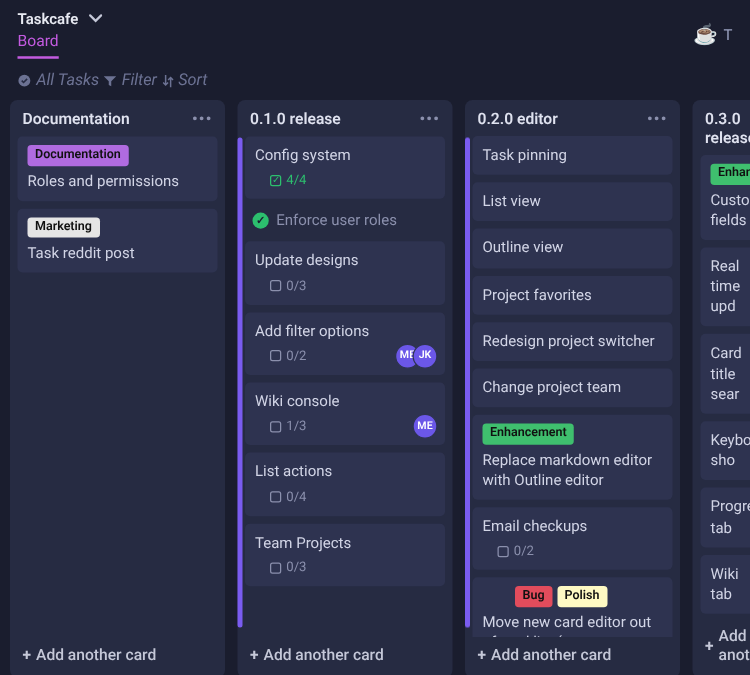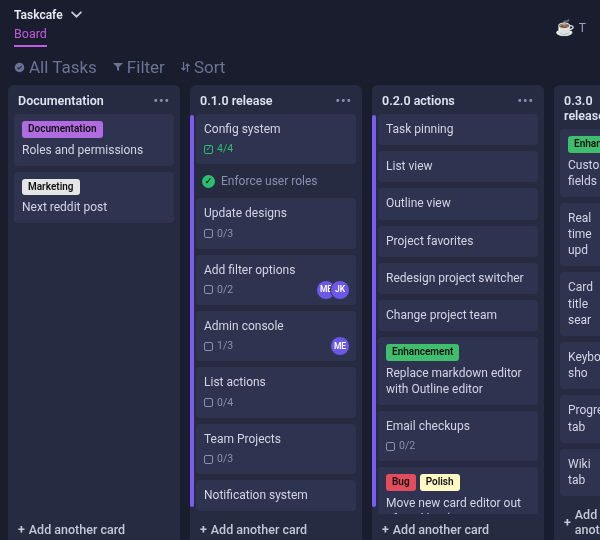--- a/index.html
+++ b/index.html
@@ -39,25 +39,26 @@
   .logo {
     font-size: 12px;
     color: #9aa1c0;
     display:flex;
     align-items:center;
     gap:4px;
   }
   .cup { font-size:16px; }
   .toolbar {
     display: flex;
-    gap: 16px;
+    gap: 4px;
     padding: 10px 14px 8px 14px;
     color: #6c7293;
-    font-size: 17px;
+    font-size: 13px;
     align-items:center;
+    font-style:italic;
   }
   .toolbar .item { display:flex; align-items:center; gap:4px; cursor:pointer; }
   .board {
     display: flex;
     gap: 10px;
     padding: 0 8px 8px 8px;
     height: calc(540px - 70px);
     overflow: hidden;
   }
   .column {
@@ -116,20 +117,21 @@
     font-weight: 600;
     white-space:nowrap;
   }
   .meta {
     margin-top: 5px;
     font-size: 10.5px;
     color: #8b90ad;
     display:flex;
     align-items:center;
     gap:4px;
+    margin-left:12px;
   }
   .meta.done { color:#2cbf6e; }
   .check {
     display:inline-block;
     width:9px;height:9px;
     border:1px solid currentColor;
     border-radius:2px;
     position:relative;
   }
   .check.filled::after{
@@ -232,21 +234,21 @@
         <div class="card">
           <div class="labels">
             <span class="label" style="background: rgb(176, 107, 224);">Documentation</span>
           </div>
           <span class="title">Roles and permissions</span>
         </div>
         <div class="card">
           <div class="labels">
             <span class="label" style="background: #e5e5e5;">Marketing</span>
           </div>
-          <span class="title">Next reddit post</span>
+          <span class="title">Task reddit post</span>
         </div>
       </div>
       <div class="add-card">
         <span class="plus">+</span>
         <span>Add another card</span>
       </div>
     </div>
     <div class="column">
       <div class="col-header">
         <span>0.1.0 release</span>
@@ -277,21 +279,21 @@
           <div class="meta">
             <span class="check"></span>
             <span>0/2</span>
           </div>
           <div class="avatars">
             <div class="av">ME</div>
             <div class="av">JK</div>
           </div>
         </div>
         <div class="card">
-          <span class="title">Admin console</span>
+          <span class="title">Wiki console</span>
           <div class="meta">
             <span class="check"></span>
             <span>1/3</span>
           </div>
           <div class="avatars">
             <div class="av">ME</div>
           </div>
         </div>
         <div class="card">
           <span class="title">List actions</span>
@@ -299,33 +301,30 @@
             <span class="check"></span>
             <span>0/4</span>
           </div>
         </div>
         <div class="card">
           <span class="title">Team Projects</span>
           <div class="meta">
             <span class="check"></span>
             <span>0/3</span>
           </div>
-        </div>
-        <div class="card">
-          <span class="title">Notification system</span>
         </div>
       </div>
       <div class="add-card">
         <span class="plus">+</span>
         <span>Add another card</span>
       </div>
     </div>
     <div class="column">
       <div class="col-header">
-        <span>0.2.0 actions</span>
+        <span>0.2.0 editor</span>
         <span class="mdots">•••</span>
       </div>
       <div class="scroll-accent"></div>
       <div class="cards">
         <div class="card">
           <span class="title">Task pinning</span>
         </div>
         <div class="card">
           <span class="title">List view</span>
         </div>
@@ -349,21 +348,21 @@
         </div>
         <div class="card">
           <span class="title">Email checkups</span>
           <div class="meta">
             <span class="check"></span>
             <span>0/2</span>
           </div>
         </div>
         <div class="card">
           <div class="labels">
-            <span class="label" style="background: rgb(226, 76, 92);">Bug</span>
+            <span class="label" style="background: rgb(226, 76, 92); margin-left: 26px;">Bug</span>
             <span class="label" style="background: #fef9c3;">Polish</span>
           </div>
           <span class="title">Move new card editor out of card list ( to prevent clipping)</span>
         </div>
       </div>
       <div class="add-card">
         <span class="plus">+</span>
         <span>Add another card</span>
       </div>
     </div>

